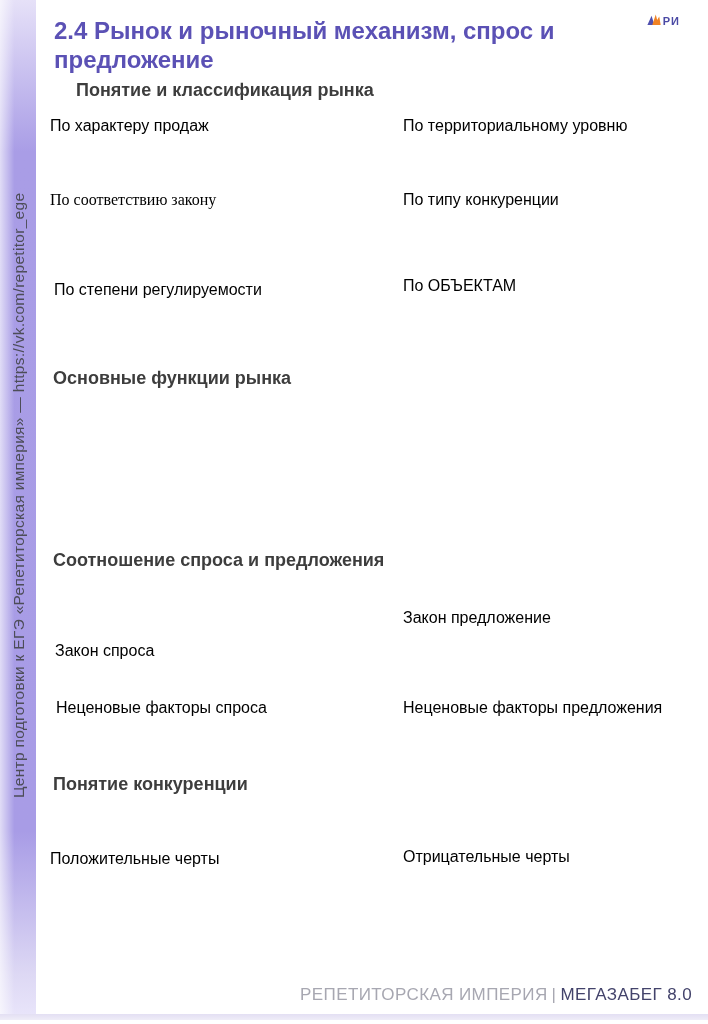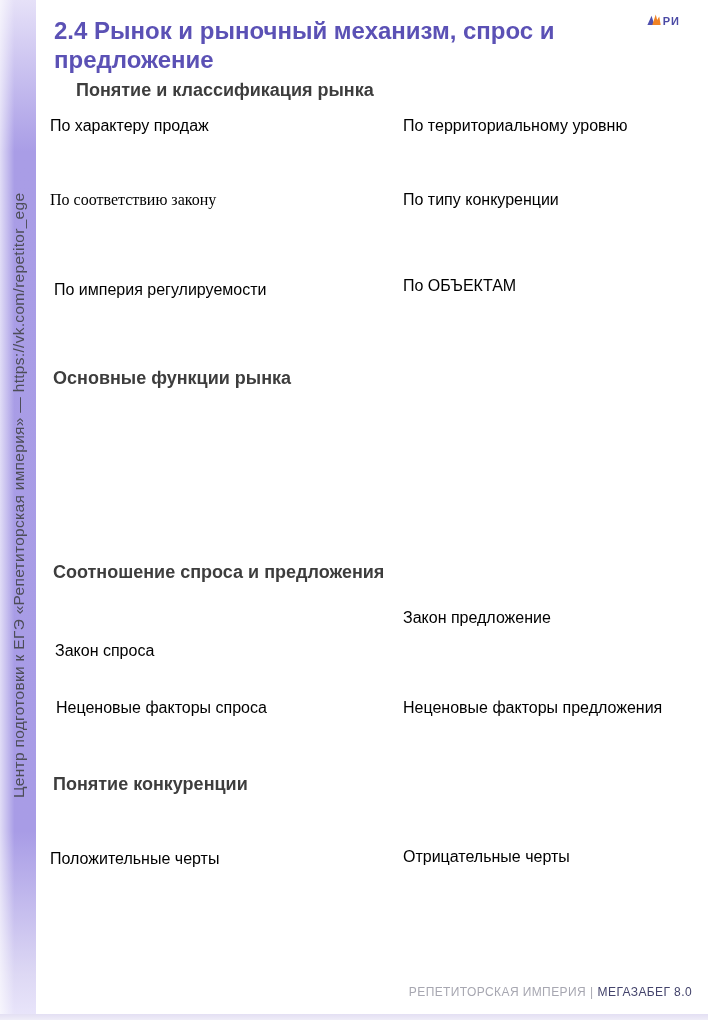--- a/index.html
+++ b/index.html
@@ -70,21 +70,21 @@
   }
   .field-label {
     position: absolute;
     font-size: 16px;
     color: #000000;
     white-space: nowrap;
   }
   .footer {
     position: absolute;
     right: 16px; top: 985px;
-    font-size: 12px;
+    font-size: 17px;
     letter-spacing: 0.4px;
     white-space: nowrap;
   }
   .footer .brand { color: #a7a7b1; }
   .footer .sep { color: #a7a7b1; padding: 0 4px; }
   .footer .event { color: #43436b; }
   .bottom-bar {
     position: absolute;
     left: 0; top: 1014px;
     width: 708px; height: 6px;
@@ -107,26 +107,26 @@
       <polygon points="9,15 14,0 16,8 19,3 21,15" fill="#f08223"></polygon>
     </svg>
     <span class="logo-text">РИ</span>
   </div>
 
   <div class="section-heading" style="left:64px; top:80px;margin-left:12px;">Понятие и классификация рынка</div>
   <div class="field-label" style="left:50px; top:117px;">По характеру продаж</div>
   <div class="field-label" style="left:403px; top:117px;">По территориальному уровню</div>
   <div class="field-label" style="left:50px; top:191px;font-family:Liberation Serif, serif;">По соответствию закону</div>
   <div class="field-label" style="left:403px; top:191px;">По типу конкуренции</div>
-  <div class="field-label" style="left:54px; top:281px;">По империя регулируемости</div>
+  <div class="field-label" style="left:54px; top:281px;">По степени регулируемости</div>
   <div class="field-label" style="left:403px; top:277px;">По ОБЪЕКТАМ</div>
 
   <div class="section-heading" style="left:53px; top:368px;">Основные функции рынка</div>
 
-  <div class="section-heading" style="left:53px; top:550px;margin-top:12px;">Соотношение спроса и предложения</div>
+  <div class="section-heading" style="left:53px; top:550px;">Соотношение спроса и предложения</div>
   <div class="field-label" style="left:55px; top:610px;margin-top:32px;">Закон спроса</div>
   <div class="field-label" style="left:403px; top:609px;">Закон предложение</div>
   <div class="field-label" style="left:56px; top:699px;">Неценовые факторы спроса</div>
   <div class="field-label" style="left:403px; top:699px;">Неценовые факторы предложения</div>
 
   <div class="section-heading" style="left:53px; top:774px;">Понятие конкуренции</div>
   <div class="field-label" style="left:50px; top:850px;">Положительные черты</div>
   <div class="field-label" style="left:403px; top:848px;">Отрицательные черты</div>
 
   <div class="footer">

